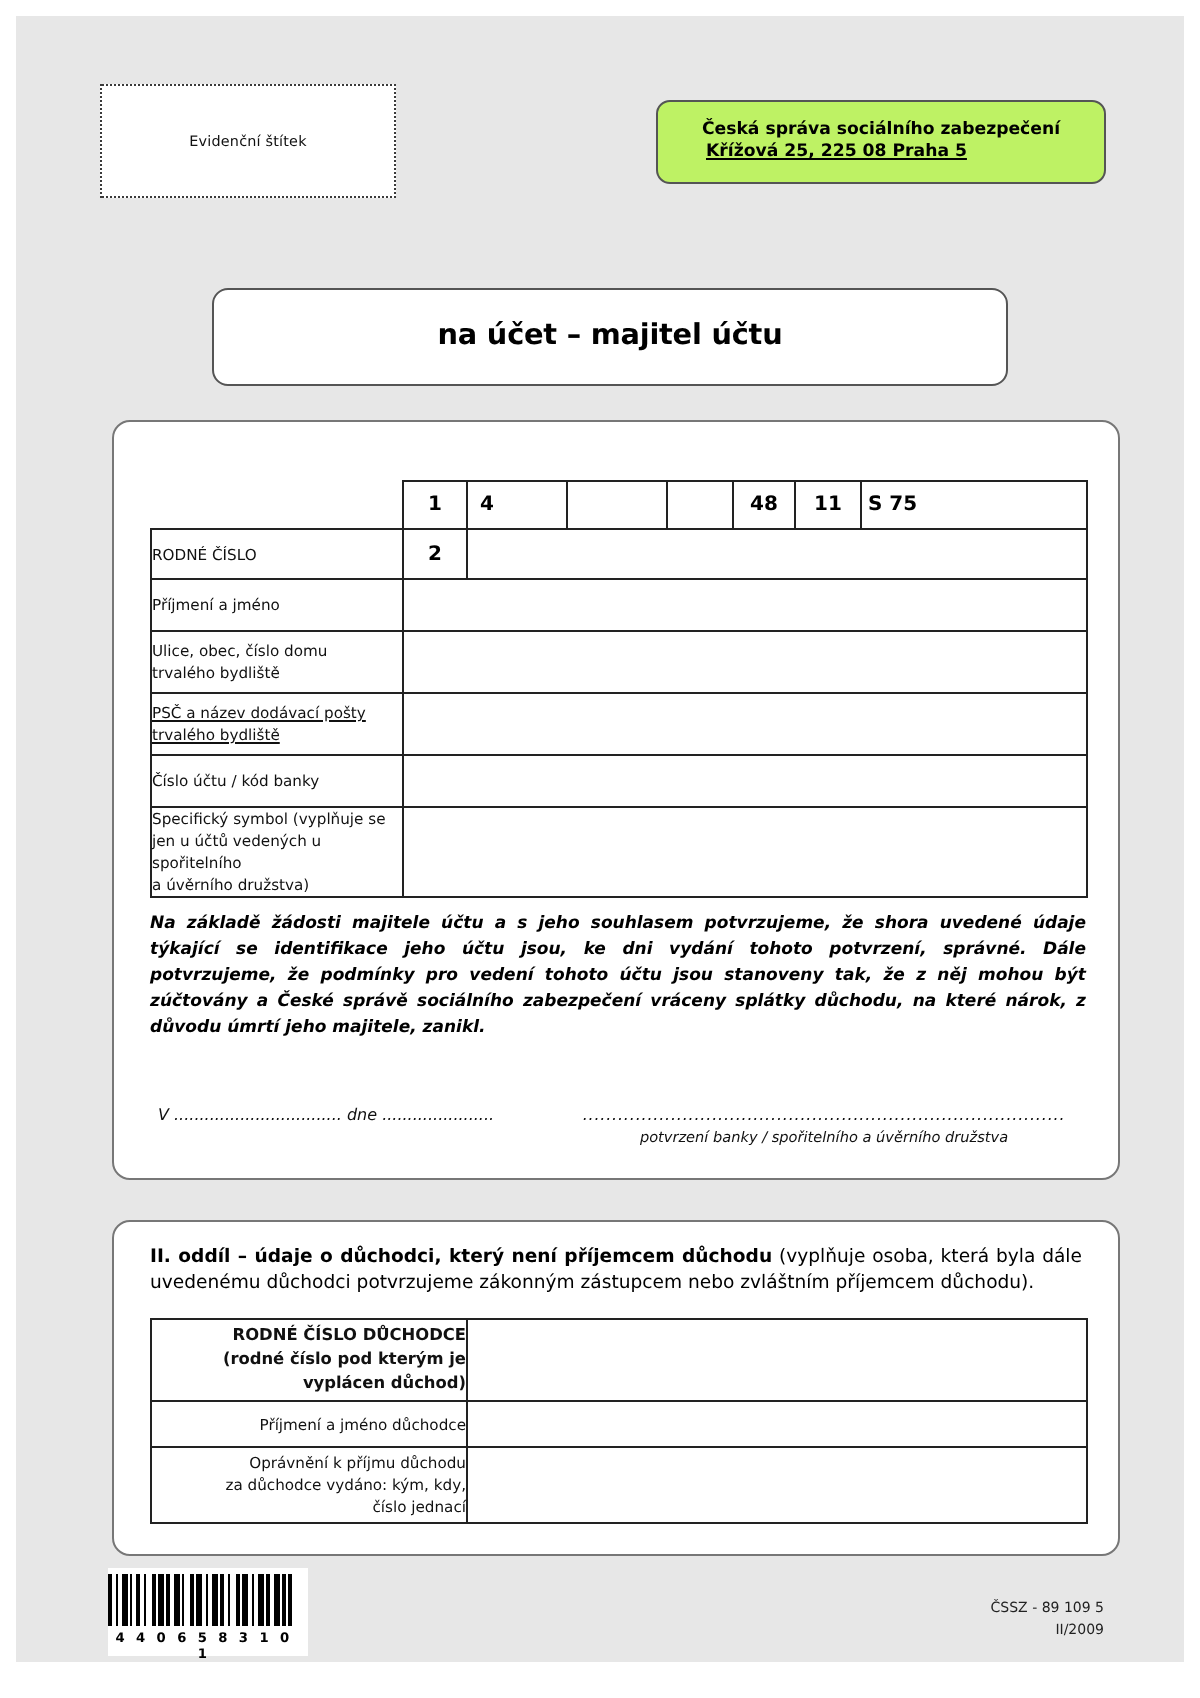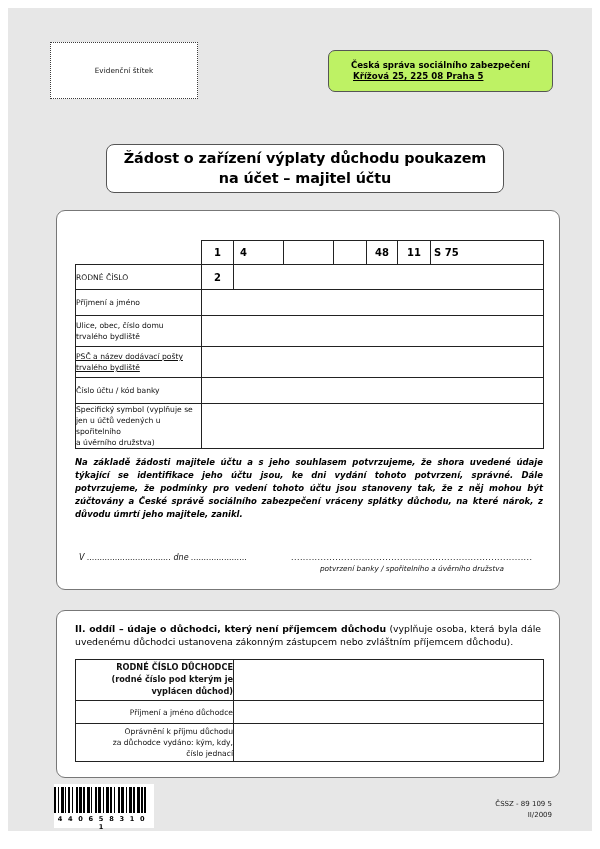--- a/index.html
+++ b/index.html
@@ -270,21 +270,20 @@
     <div class="evidence-box">
       <span class="lbl">Evidenční štítek</span>
     </div>
 
     <div class="cssz-box">
       <span class="l1">Česká správa sociálního zabezpečení</span>
       <span class="l2">Křížová 25, 225 08 Praha 5</span>
     </div>
 
     <div class="title-box">
-      <span class="t">Žádost o zařízení výplaty důchodu poukazem</span>
       <span class="t">na účet – majitel účtu</span>
     </div>
 
     <div class="section" id="section-one">
 
 
       <table class="form" id="table-applicant">
         <colgroup>
           <col style="width:126px">
             <col style="width:32px">
@@ -352,21 +351,21 @@
         <span class="sign-right">
           <span class="dots">..................................................................................</span>
           <span class="cap">potvrzení banky / spořitelního a úvěrního družstva</span>
         </span>
       </div>
     </div>
 
     <div class="section" id="section-two">
 
       <div class="sec-head">
-        <b>II. oddíl – údaje o důchodci, který není příjemcem důchodu</b><span> (vyplňuje osoba, která byla dále uvedenému důchodci ustanovena zákonným zástupcem nebo zvláštním příjemcem důchodu).</span>
+        <b>II. oddíl – údaje o důchodci, který není příjemcem důchodu</b><span> (vyplňuje osoba, která byla dále uvedenému důchodci potvrzujeme zákonným zástupcem nebo zvláštním příjemcem důchodu).</span>
       </div>
 
       <table class="form" id="table-pensioner">
         <colgroup>
           <col style="width:158px">
             <col style="width:310px">
         </colgroup>
 
         <tbody>
             <tr class="p1">

